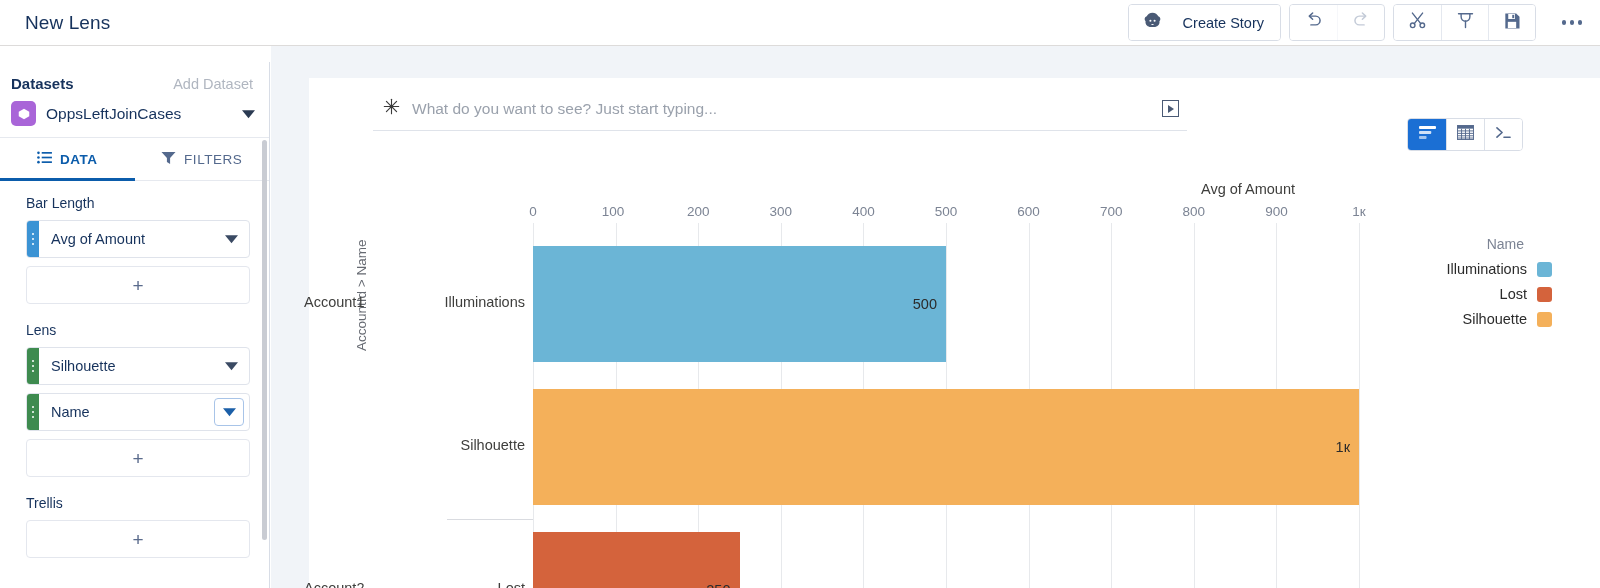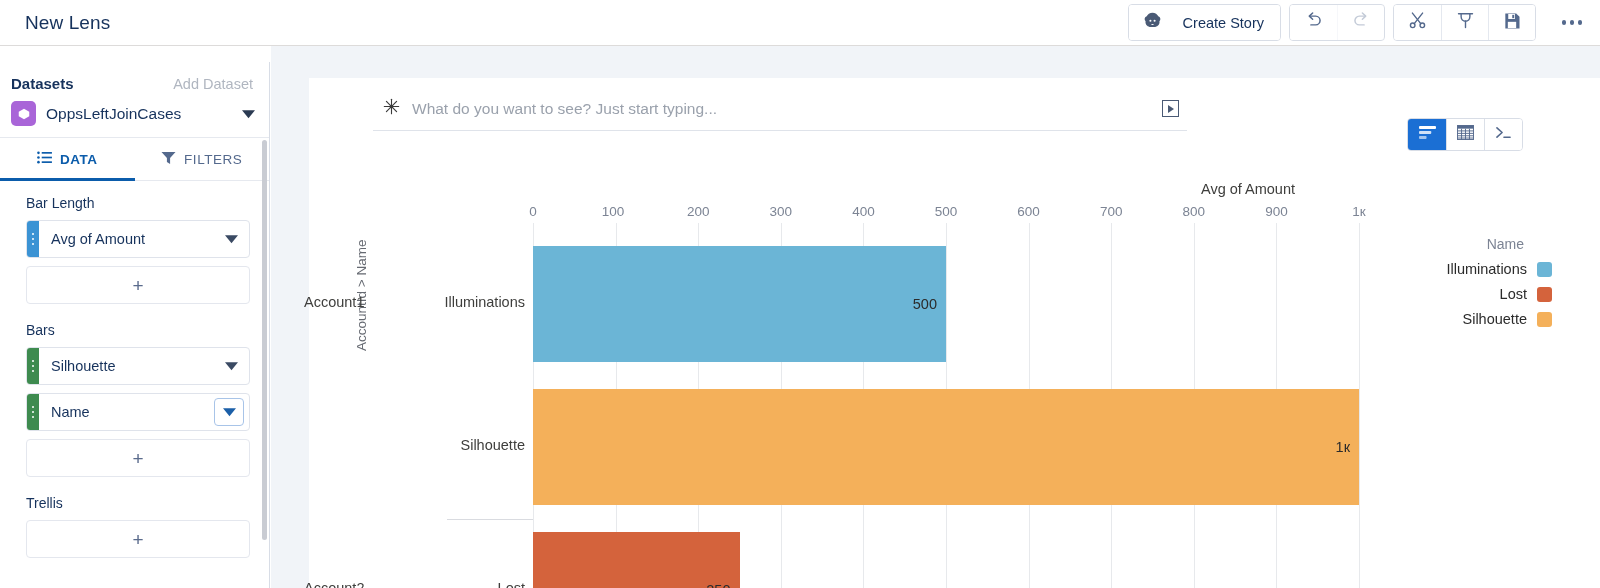--- a/index.html
+++ b/index.html
@@ -343,21 +343,21 @@
       <span class="pill-caret">
         <svg width="13" height="9" viewBox="0 0 14 9">
             <polygon fill="#3a4a63" points="0,0 14,0 7,8.5"></polygon>
           </svg>
       </span>
     </div>
     <div class="addbox">
       <span class="plus">+</span>
     </div>
 
-    <div class="field-label">Bars</div>
+    <div class="field-label">Lens</div>
     <div class="pill">
       <span class="grip green">
           <i></i>
           <i></i>
           <i></i>
         </span>
       <span class="pill-text">Silhouette</span>
       <span class="pill-caret">
         <svg width="13" height="9" viewBox="0 0 14 9">
             <polygon fill="#3a4a63" points="0,0 14,0 7,8.5"></polygon>

